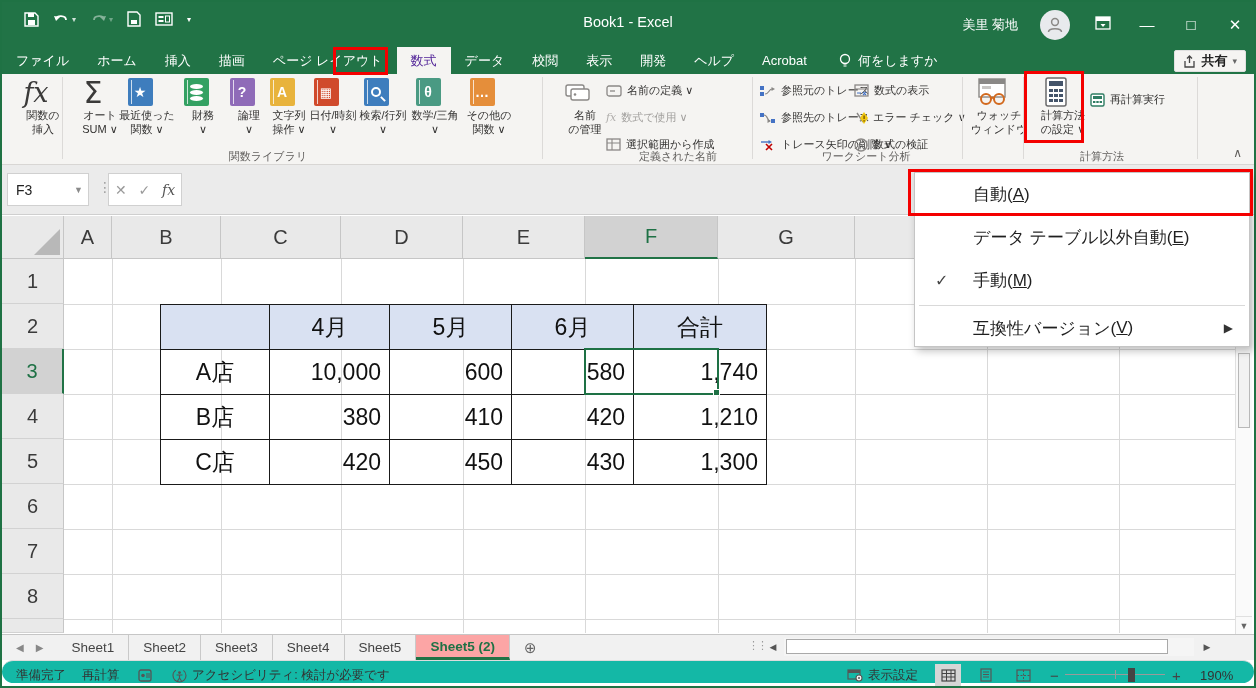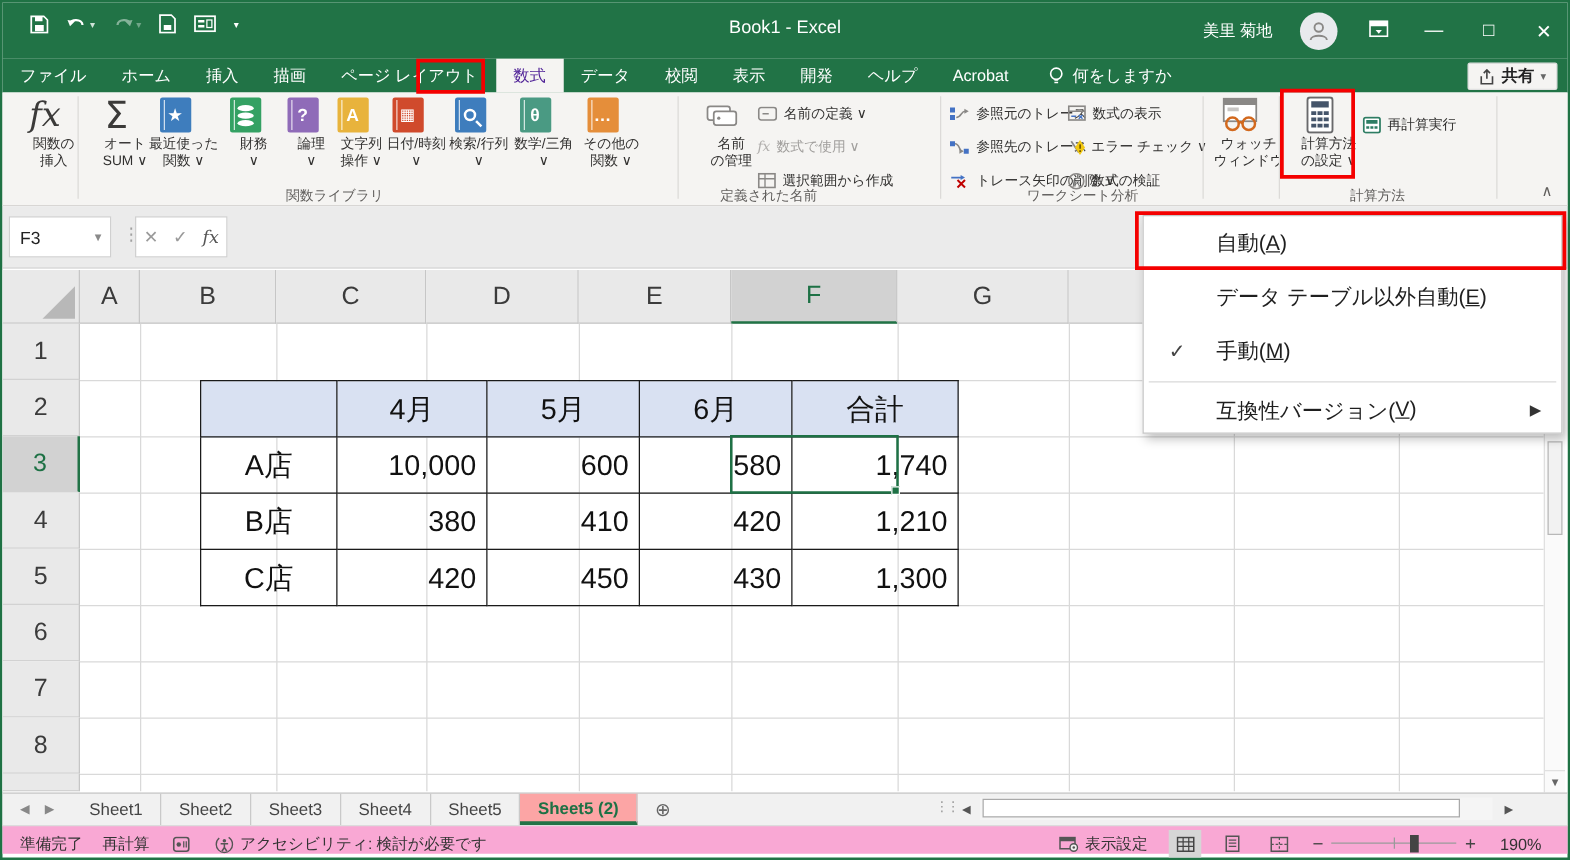--- a/index.html
+++ b/index.html
@@ -96,21 +96,21 @@
   .stab:first-of-type { border-left:1px solid #c9c9c9; }
   .stab.active { background:#fca5a5; color:#1e7145; font-weight:bold; border-bottom:3px solid #217346; border-right:1px solid #c9c9c9; }
   .addsheet { display:flex; align-items:center; padding:0 14px; color:#666; font-size:15px; }
   .hscroll-split { position:absolute; left:746px; top:637px; color:#9a9a9a; font-size:11px; letter-spacing:-2px; }
   .hleft { position:absolute; left:762px; top:636px; width:18px; height:18px; color:#555; font-size:9px; display:flex; align-items:center; justify-content:center; }
   .htrack { position:absolute; left:782px; top:636px; width:410px; height:18px; background:#f5f5f5; }
   .hthumb { position:absolute; left:2px; top:1px; width:382px; height:15px; background:#fff; border:1px solid #a9a9a9; }
   .hright { position:absolute; left:1196px; top:636px; width:18px; height:18px; color:#555; font-size:9px; display:flex; align-items:center; justify-content:center; }
 
   
-  .statusbar { position:absolute; left:0; top:658px; width:100%; height:23px; background:#f9a8d4; border-top:1px solid #dcdcdc; font-size:12.5px; color:#333; }
+  .statusbar { position:absolute; left:0; top:658px; width:100%; height:23px; background:#14b8a6; border-top:1px solid #dcdcdc; font-size:12.5px; color:#333;border-radius:12px; }
   .statusbar .sitem { position:absolute; top:0; height:28px; display:flex; align-items:center; gap:5px; }
   .viewbtn { position:absolute; top:3px; width:26px; height:22px; display:flex; align-items:center; justify-content:center; }
   .viewbtn.sel { background:#d6d6d6; }
   .zoomline { position:absolute; top:13px; height:1px; background:#9a9a9a; }
   .zoomtick { position:absolute; top:9px; width:1px; height:9px; background:#9a9a9a; }
   .zoomthumb { position:absolute; top:7px; width:7px; height:14px; background:#444; }
   .zsign { position:absolute; top:0; height:28px; display:flex; align-items:center; color:#444; font-size:15px; }
 </style>
 </head>
 <body>
@@ -325,21 +325,21 @@
         <span>数式で使用 ∨</span>
       </div>
       <div class="smallbtn">
         <svg width="15" height="13" viewBox="0 0 15 13">
             <rect x="1" y="1" width="13" height="11" fill="none" stroke="#8a8886" stroke-width="1.3"></rect>
             <path d="M1 5 h13 M6 1 v11" stroke="#8a8886" stroke-width="1.1"></path>
           </svg>
         <span>選択範囲から作成</span>
       </div>
     </div>
-    <div class="rgroup-label" style="left:613px;">定義された名前</div>
+    <div class="rgroup-label" style="left:676px;">定義された名前</div>
     <div class="rdivider" style="left:750px;"></div>
 
     <div class="smallcol" style="left:757px; top:3px;">
       <div class="smallbtn">
         <svg width="17" height="12" viewBox="0 0 17 12">
             <rect x="1" y="1" width="4" height="4" fill="#4472c4"></rect>
             <rect x="1" y="7" width="4" height="4" fill="#4472c4"></rect>
             <path d="M6 9 C10 9,10 4,13 4" fill="none" stroke="#8a8886" stroke-width="1.2"></path>
             <path d="M16 4 l-3.5 -2 v4 Z" fill="#8a8886"></path>
           </svg>

